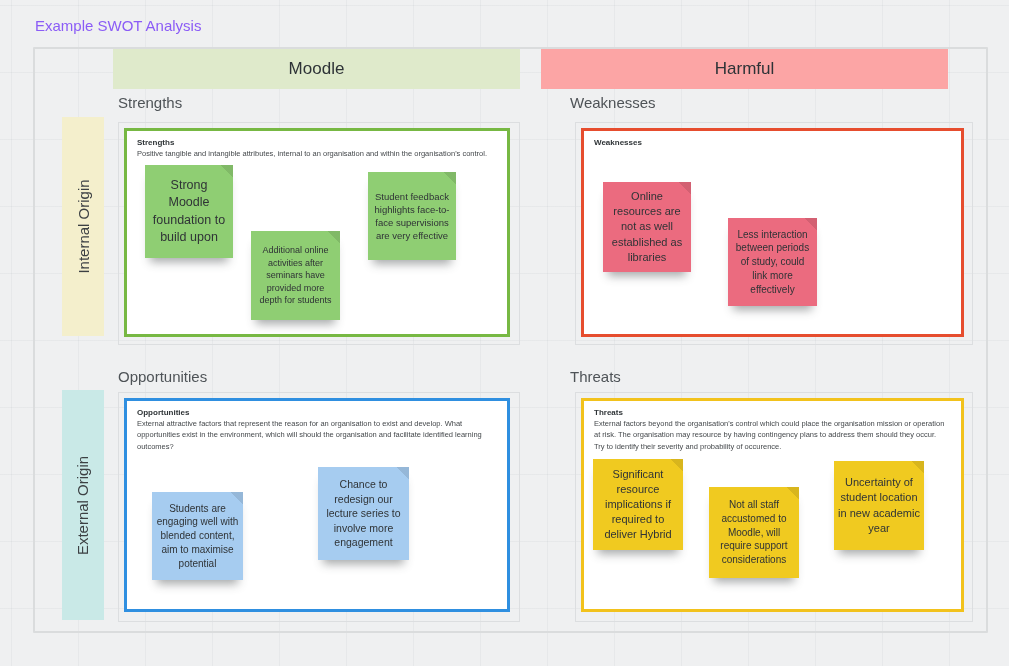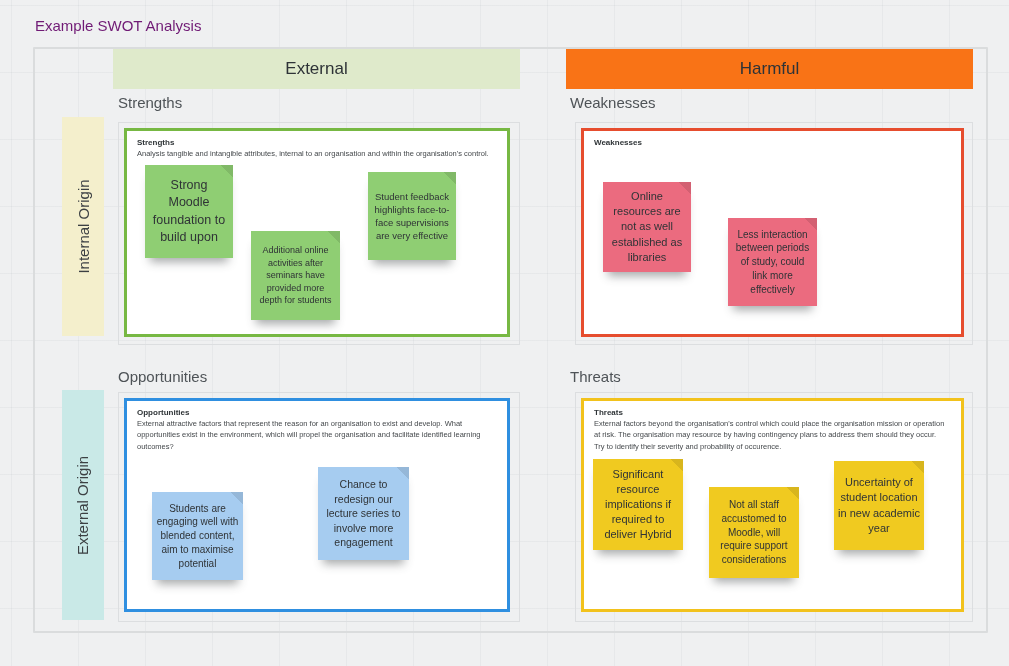--- a/index.html
+++ b/index.html
@@ -9,33 +9,33 @@
     background-color:#eff0f1;
     background-image:
       linear-gradient(to right, rgba(120,130,140,0.07) 1px, transparent 1px),
       linear-gradient(to bottom, rgba(120,130,140,0.07) 1px, transparent 1px);
     background-size:67px 67px;
     background-position:11px 5px;
   }
   .abs{position:absolute;box-sizing:border-box;}
 
   .page-title{
-    left:35px;top:17px;font-size:15px;color:#701a75;
+    left:35px;top:17px;font-size:15px;color:#8b5cf6;
   }
   .outer-frame{
     left:33px;top:47px;width:955px;height:586px;
     border:2px solid #dadcdd;border-radius:1px;
   }
 
   .col-header{
     top:49px;height:40px;display:flex;align-items:center;justify-content:center;
     font-size:17px;color:#2e3337;
   }
   .col-header.helpful{left:113px;width:407px;background:#dfeacb;}
-  .col-header.harmful{left:566px;width:407px;background:#f97316;}
+  .col-header.harmful{left:541px;width:407px;background:#fca5a5;}
 
   .q-label{
     font-size:15px;color:#4e5357;
   }
   .label-strengths{left:118px;top:94px;}
   .label-weaknesses{left:570px;top:94px;}
   .label-opportunities{left:118px;top:368px;}
   .label-threats{left:570px;top:368px;}
 
   .origin-bar{
@@ -96,21 +96,21 @@
   .note-t3{left:834px;top:461px;width:90px;height:89px;font-size:11px;}
 </style>
 </head>
 <body>
 
 <div class="abs page-title">Example SWOT Analysis</div>
 
 <div class="abs outer-frame"></div>
 
 <div class="abs col-header helpful">
-  <span>External</span>
+  <span>Moodle</span>
 </div>
 <div class="abs col-header harmful">
   <span>Harmful</span>
 </div>
 
 <div class="abs origin-bar origin-internal">
   <span>Internal Origin</span>
 </div>
 <div class="abs origin-bar origin-external">
   <span>External Origin</span>
@@ -121,28 +121,28 @@
 <div class="abs q-label label-opportunities">Opportunities</div>
 <div class="abs q-label label-threats">Threats</div>
 
 <div class="abs cell-frame cell-s"></div>
 <div class="abs cell-frame cell-w"></div>
 <div class="abs cell-frame cell-o"></div>
 <div class="abs cell-frame cell-t"></div>
 
 <div class="abs q-box box-s">
   <div class="q-box-title">Strengths</div>
-  <div class="q-box-desc">Analysis tangible and intangible attributes, internal to an organisation and within the organisation's control.</div>
+  <div class="q-box-desc">Positive tangible and intangible attributes, internal to an organisation and within the organisation's control.</div>
 </div>
 <div class="abs q-box box-w">
   <div class="q-box-title">Weaknesses</div>
 </div>
 <div class="abs q-box box-o">
   <div class="q-box-title">Opportunities</div>
-  <div class="q-box-desc">External attractive factors that represent the reason for an organisation to exist and develop. What opportunities exist in the environment, which will propel the organisation and facilitate identified learning outcomes?</div>
+  <div class="q-box-desc">External attractive factors that represent the reason for an organisation to exist and develop. What opportunities exist in the environment, which will should the organisation and facilitate identified learning outcomes?</div>
 </div>
 <div class="abs q-box box-t">
   <div class="q-box-title">Threats</div>
   <div class="q-box-desc">External factors beyond the organisation's control which could place the organisation mission or operation at risk. The organisation may resource by having contingency plans to address them should they occur. Try to identify their severity and probability of occurence.</div>
 </div>
 
 <div class="abs note note-green note-s1">
   <div class="fold"></div>
   <span>Strong Moodle foundation to build upon</span>
 </div>

